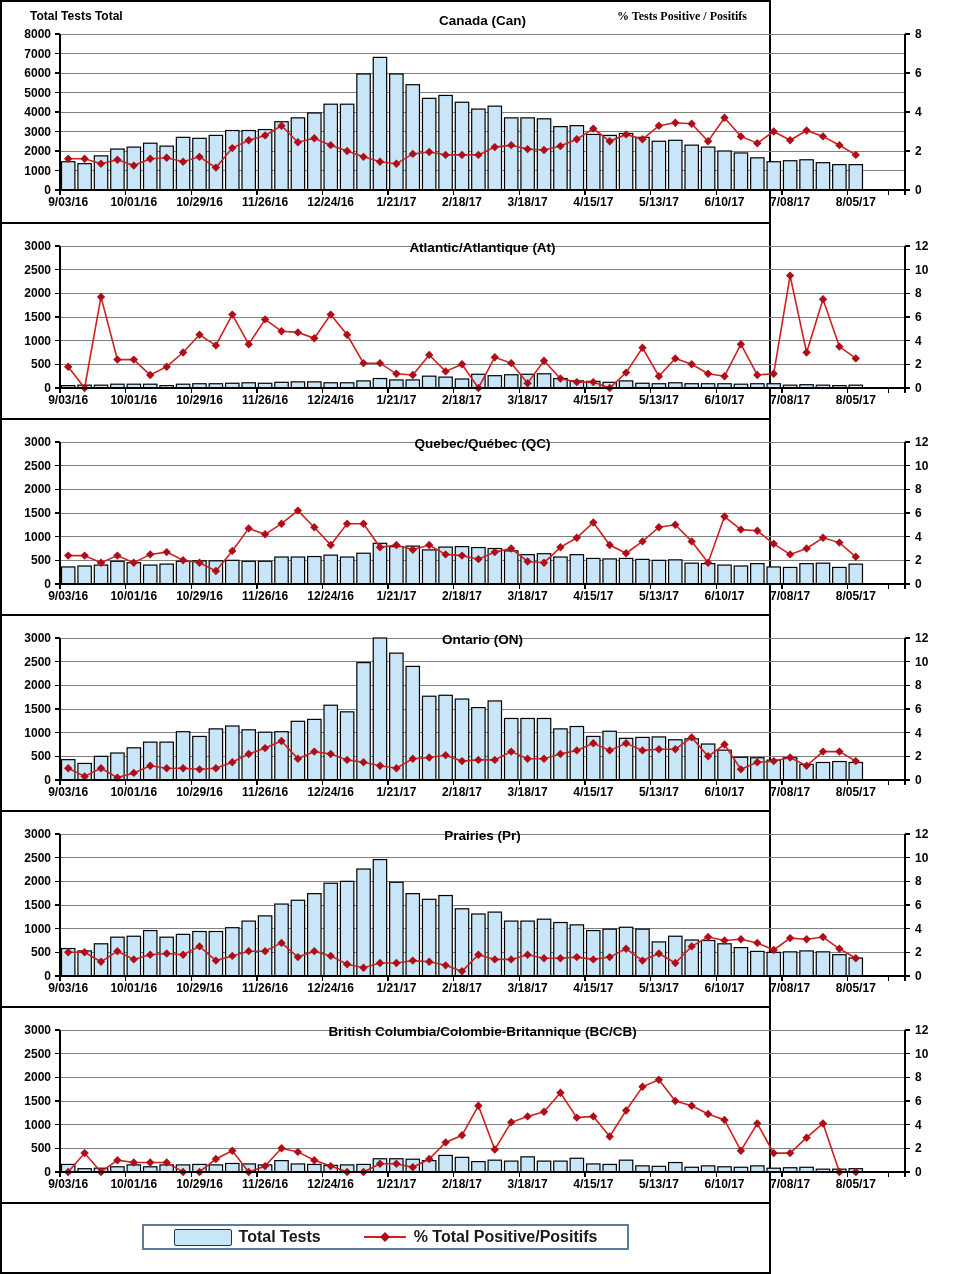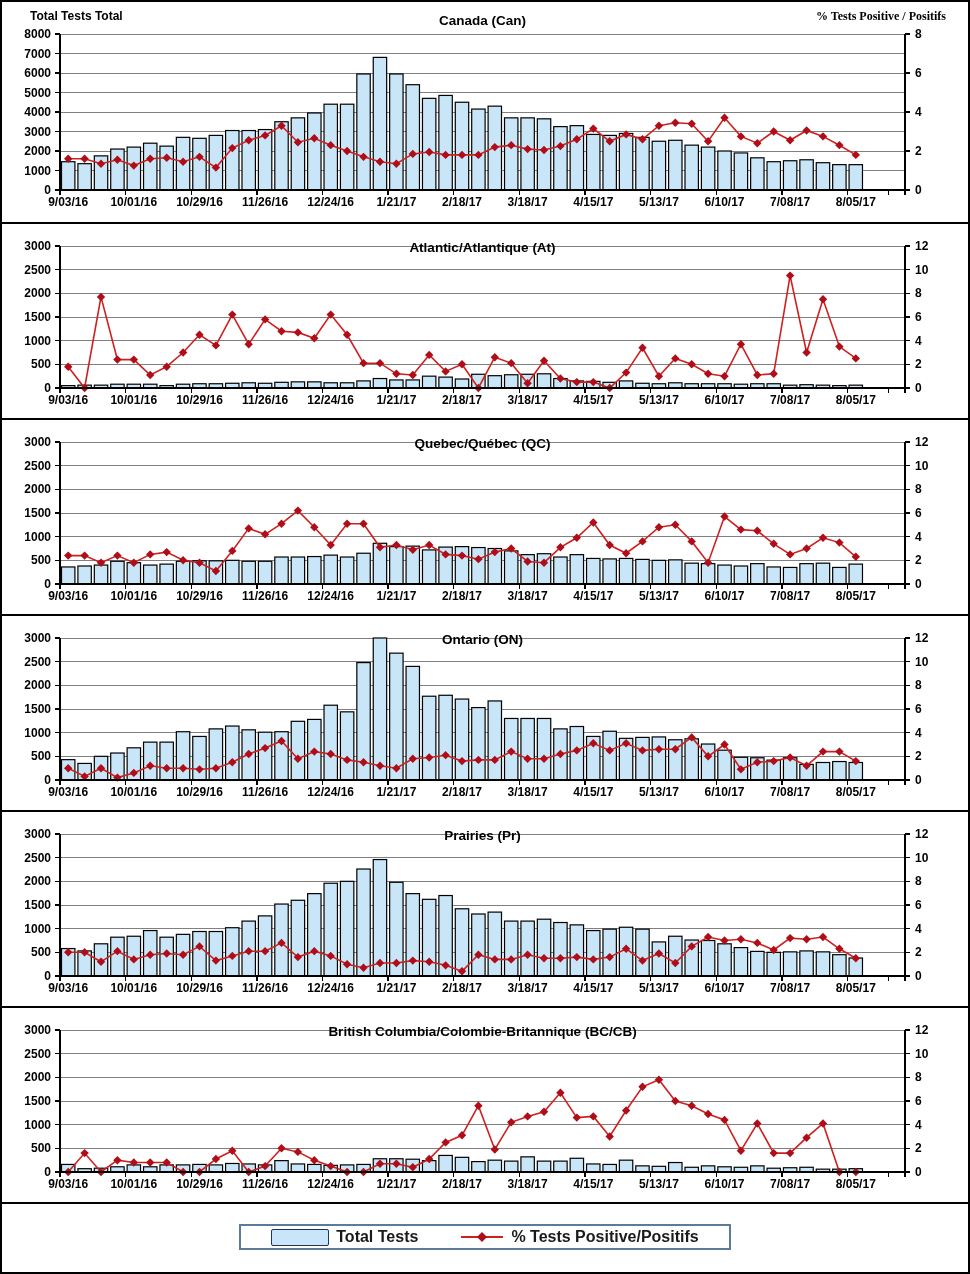--- a/index.html
+++ b/index.html
@@ -1,17 +1,17 @@
 <!DOCTYPE html>
 <html style="--bar-fill: #C9E6F9; --line-col: #CF2020; --marker-col: #AF0D18; --legend-border: #5B7B99;"><head>
 <meta charset="utf-8">
 <style>
   html,body{margin:0;padding:0;background:#fff;}
   #figure{
-    width:970px;height:1274px;box-sizing:border-box;
+    width:771px;height:1274px;box-sizing:border-box;
     border:2px solid #000;background:#fff;
     font-family:"Liberation Sans",sans-serif;
     padding-top:2px;
   }
   .panel{position:relative;border-bottom:2px solid #000;background:#fff;}
   .panel svg{display:block;}
   .corner-label{
     position:absolute;top:5px;font-size:12px;font-weight:bold;color:#000;
     white-space:nowrap;
   }
@@ -1128,18 +1128,18 @@
     <div class="legend-box">
       <span class="legend-item">
         <span class="swatch"></span>
         <span class="legend-label">Total Tests</span>
       </span>
       <span class="legend-item">
         <svg class="line-marker" width="44" height="12" viewBox="0 0 44 12">
           <line x1="1" y1="6" x2="43" y2="6"></line>
           <path d="M22 1 L27 6 L22 11 L17 6 Z"></path>
         </svg>
-        <span class="legend-label">% Tests Positive/Positifs</span>
+        <span class="legend-label">% Total Positive/Positifs</span>
       </span>
     </div>
   </div>
 
 </div>
 
 </body></html>

